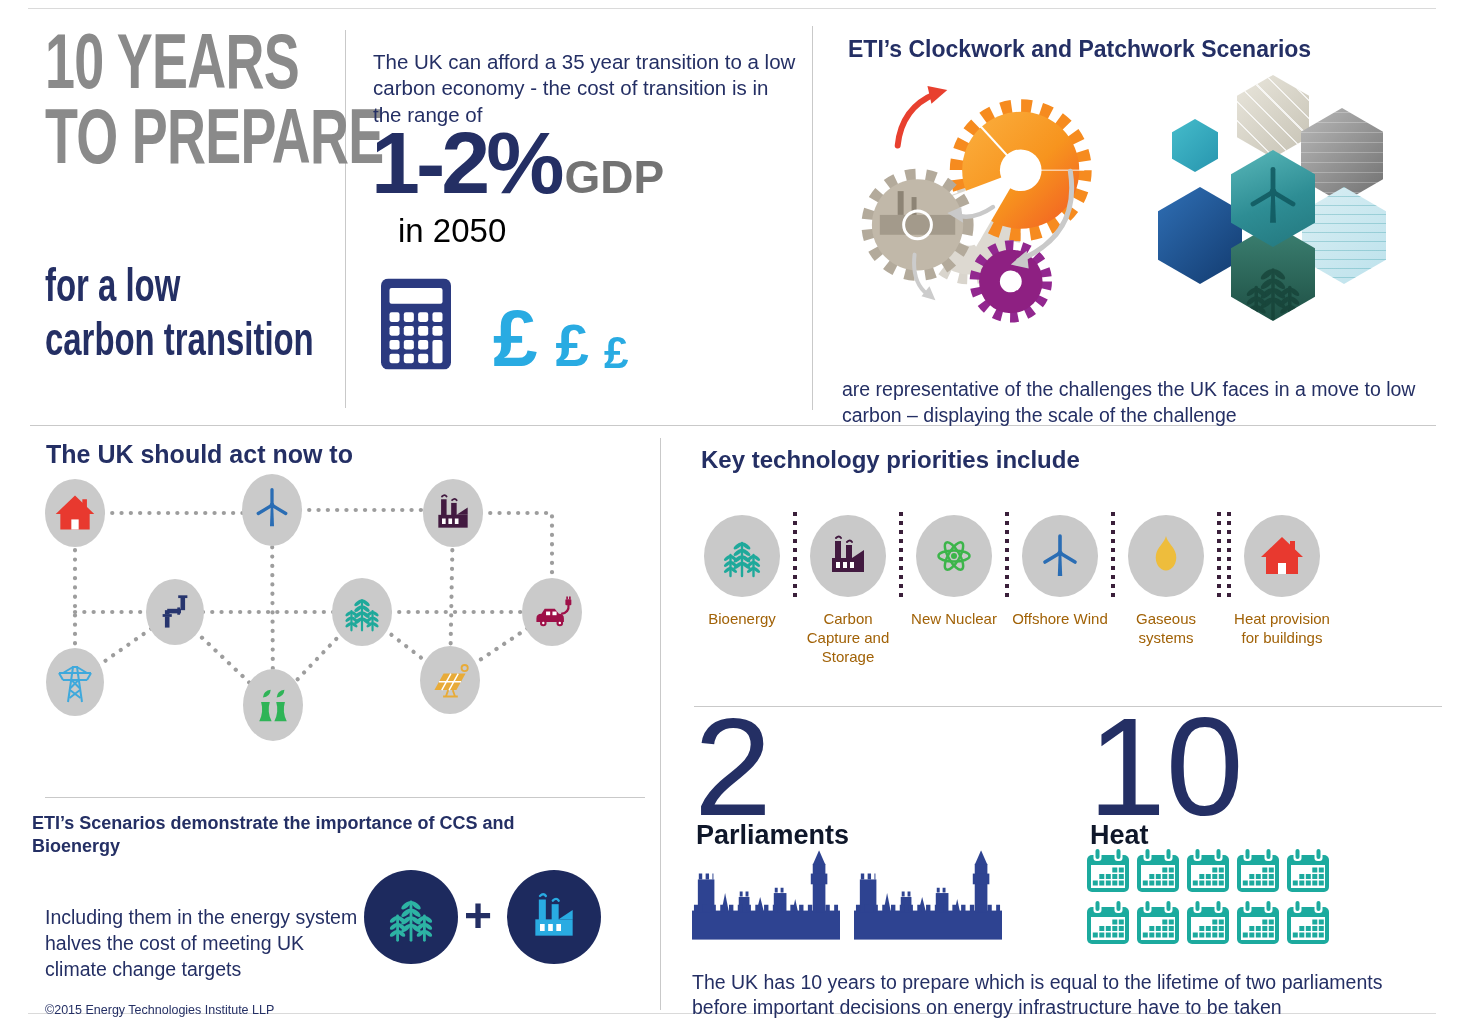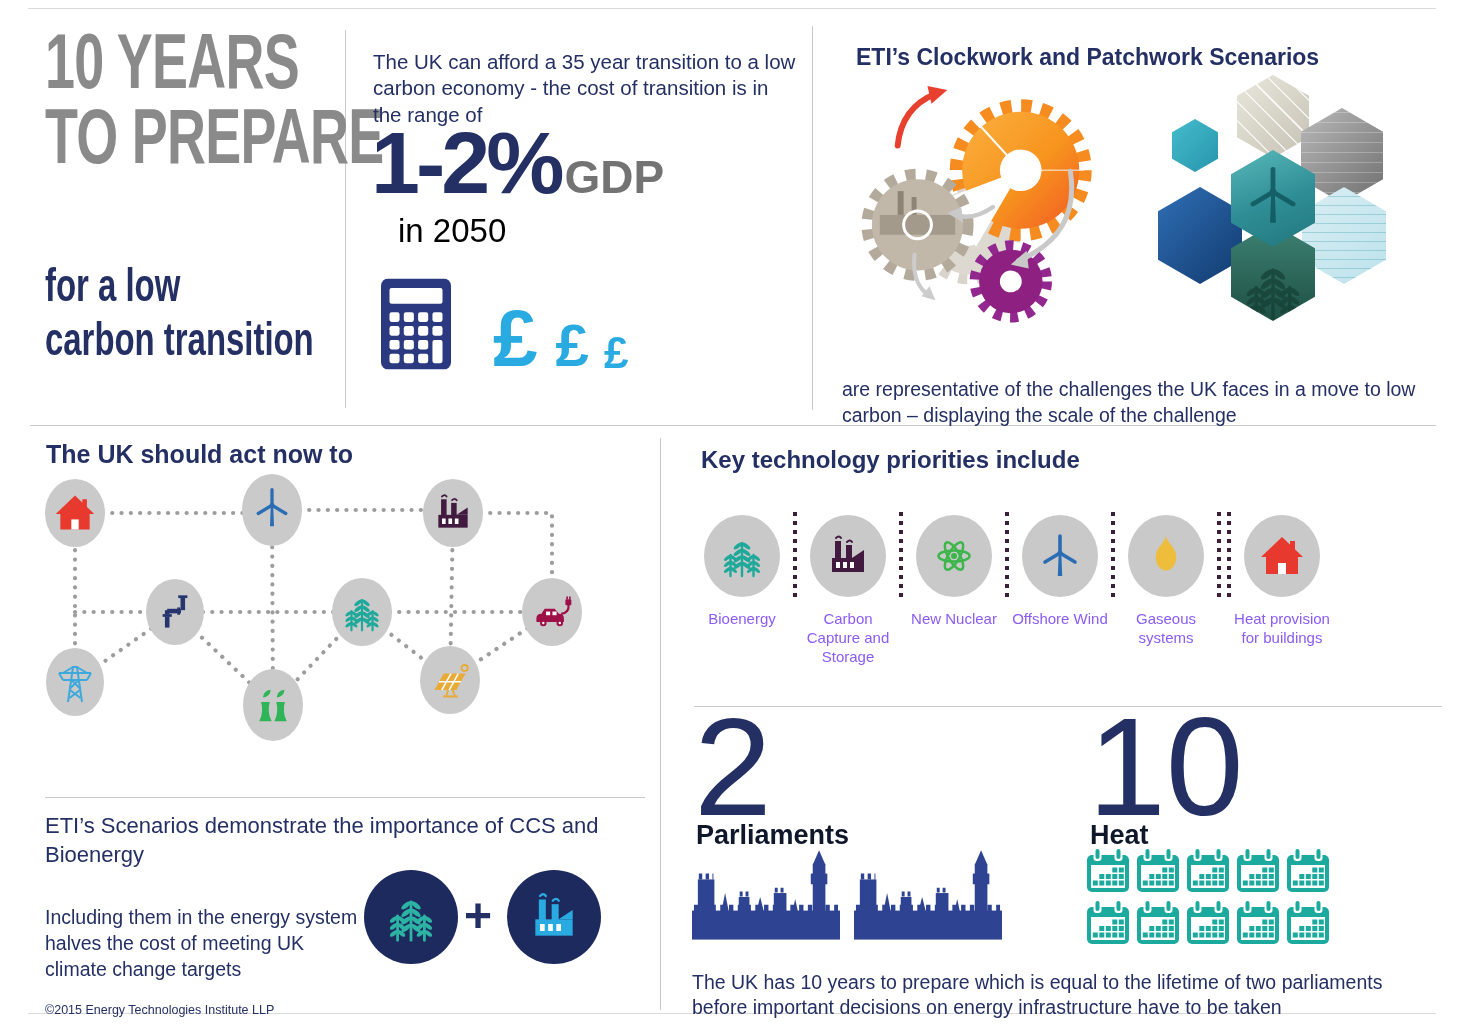--- a/index.html
+++ b/index.html
@@ -55,38 +55,38 @@
   .hexturb{position:absolute;left:10px;top:14px;width:64px;height:64px;color:#10575e;opacity:.85;}
   .hexgrass{position:absolute;left:7px;top:30px;width:70px;height:70px;color:#143f35;opacity:.7;}
   .scen-caption{position:absolute;left:842px;top:356px;width:598px;font-size:19.5px;line-height:1.35;}
 
   
   .act-heading{position:absolute;left:46px;top:440px;font-size:25px;font-weight:bold;}
   .network{position:absolute;left:40px;top:472px;width:580px;height:295px;}
   .act-caption{position:absolute;left:45px;top:742px;width:555px;font-size:19.5px;line-height:1.3;}
 
   
-  .ccs-heading{position:absolute;left:45px;top:812px;width:575px;font-size:22px;font-weight:normal;line-height:1.3;}
+  .ccs-heading{position:absolute;left:32px;top:812px;width:575px;font-size:18px;font-weight:bold;line-height:1.3;}
   .ccs-body{position:absolute;left:45px;top:884px;width:318px;font-size:19.5px;line-height:1.35;}
   .bigcircle{position:absolute;width:94px;height:94px;border-radius:50%;background:#1d2a5e;
              display:flex;align-items:center;justify-content:center;}
   #bc1{left:364px;top:870px;}
   #bc2{left:507px;top:870px;}
   .bigcircle svg{width:56px;height:56px;}
   .plus{position:absolute;left:464px;top:888px;font-size:48px;font-weight:bold;color:#242f64;}
   .copyright{position:absolute;left:45px;top:990px;font-size:12.5px;}
 
   
   .prio-heading{position:absolute;left:701px;top:446px;font-size:24px;font-weight:bold;}
   .prio-row{position:absolute;left:694px;top:515px;width:750px;display:flex;align-items:flex-start;}
   .prio-cell{width:96px;text-align:center;flex:0 0 auto;}
   .prio-circ{width:76px;height:82px;border-radius:50%;background:#c9c9c9;margin:0 auto;
              display:flex;align-items:center;justify-content:center;}
   .prio-circ svg{width:48px;height:48px;}
-  .prio-label{margin-top:13px;font-size:15px;line-height:1.25;color:#8b5cf6;}
+  .prio-label{margin-top:13px;font-size:15px;line-height:1.25;color:#a16207;}
   .dotsep{width:4px;height:88px;margin:-3px 3px 0 3px;flex:0 0 auto;
           background:repeating-linear-gradient(#3a1f3a 0 4px,transparent 4px 9px);}
 
   
   .big-num{position:absolute;font-size:140px;line-height:.78;color:#242f64;}
   #num2{left:694px;top:712px;}
   #num10{left:1088px;top:712px;}
   .num-label{position:absolute;font-size:27px;font-weight:bold;color:#0f172a;}
   #lbl-parl{left:696px;top:820px;}
   #lbl-years{left:1090px;top:820px;}
@@ -312,21 +312,21 @@
   <div class="stat-period">in 2050</div>
   <div class="cost-icons">
     <svg class="calc" viewBox="0 0 66 86">
         <use href="#i-calc"></use>
       </svg>
     <span class="pound p1">£</span>
     <span class="pound p2">£</span>
     <span class="pound p3">£</span>
   </div>
 
-  <h2 class="scen-heading" style="margin:16px;">ETI’s Clockwork and Patchwork Scenarios</h2>
+  <h2 class="scen-heading" style="margin:8px;">ETI’s Clockwork and Patchwork Scenarios</h2>
   <svg class="gears-art" viewBox="0 0 290 260">
     <defs>
       <linearGradient id="gO" x1="0" y1="0" x2="1" y2="1">
         <stop offset="0" stop-color="#fbb040"></stop>
           <stop offset="0.55" stop-color="#f7941e"></stop>
           <stop offset="1" stop-color="#f15a24"></stop>
       </linearGradient>
     </defs>
     <g>
       <circle cx="128" cy="158" r="46" fill="none" stroke="#d9d5cd" stroke-width="12" stroke-dasharray="9 9.5"></circle>

